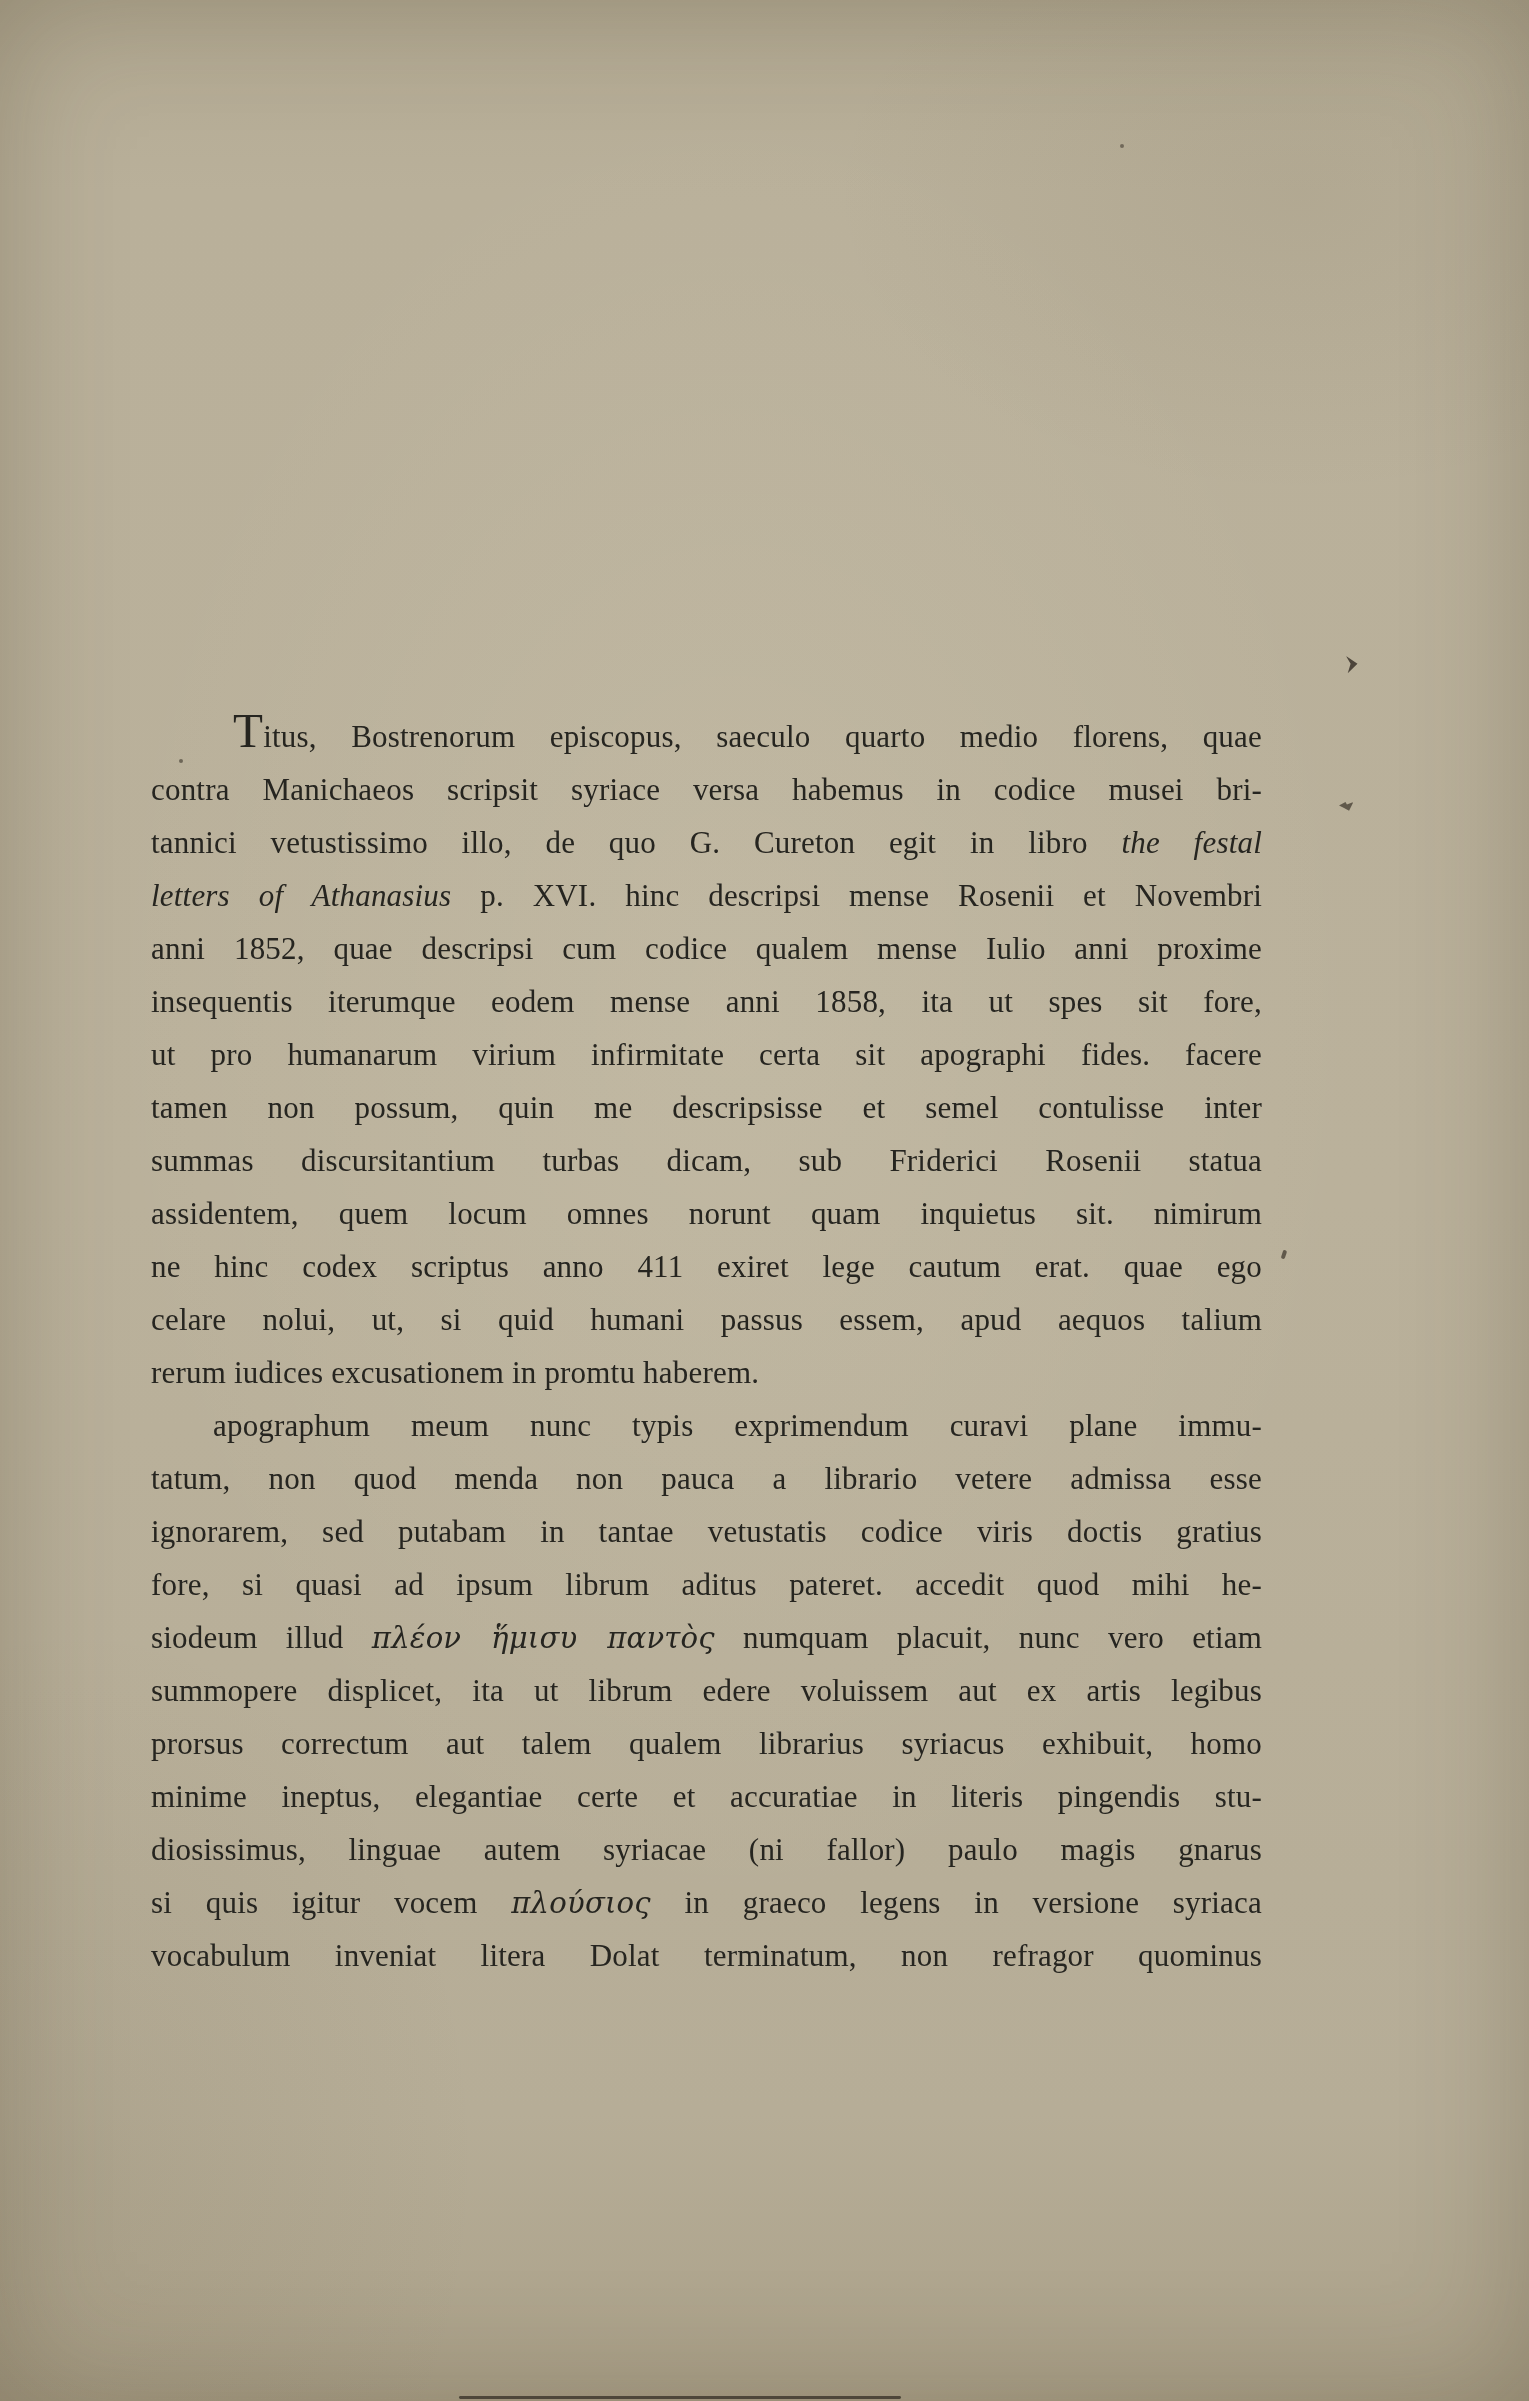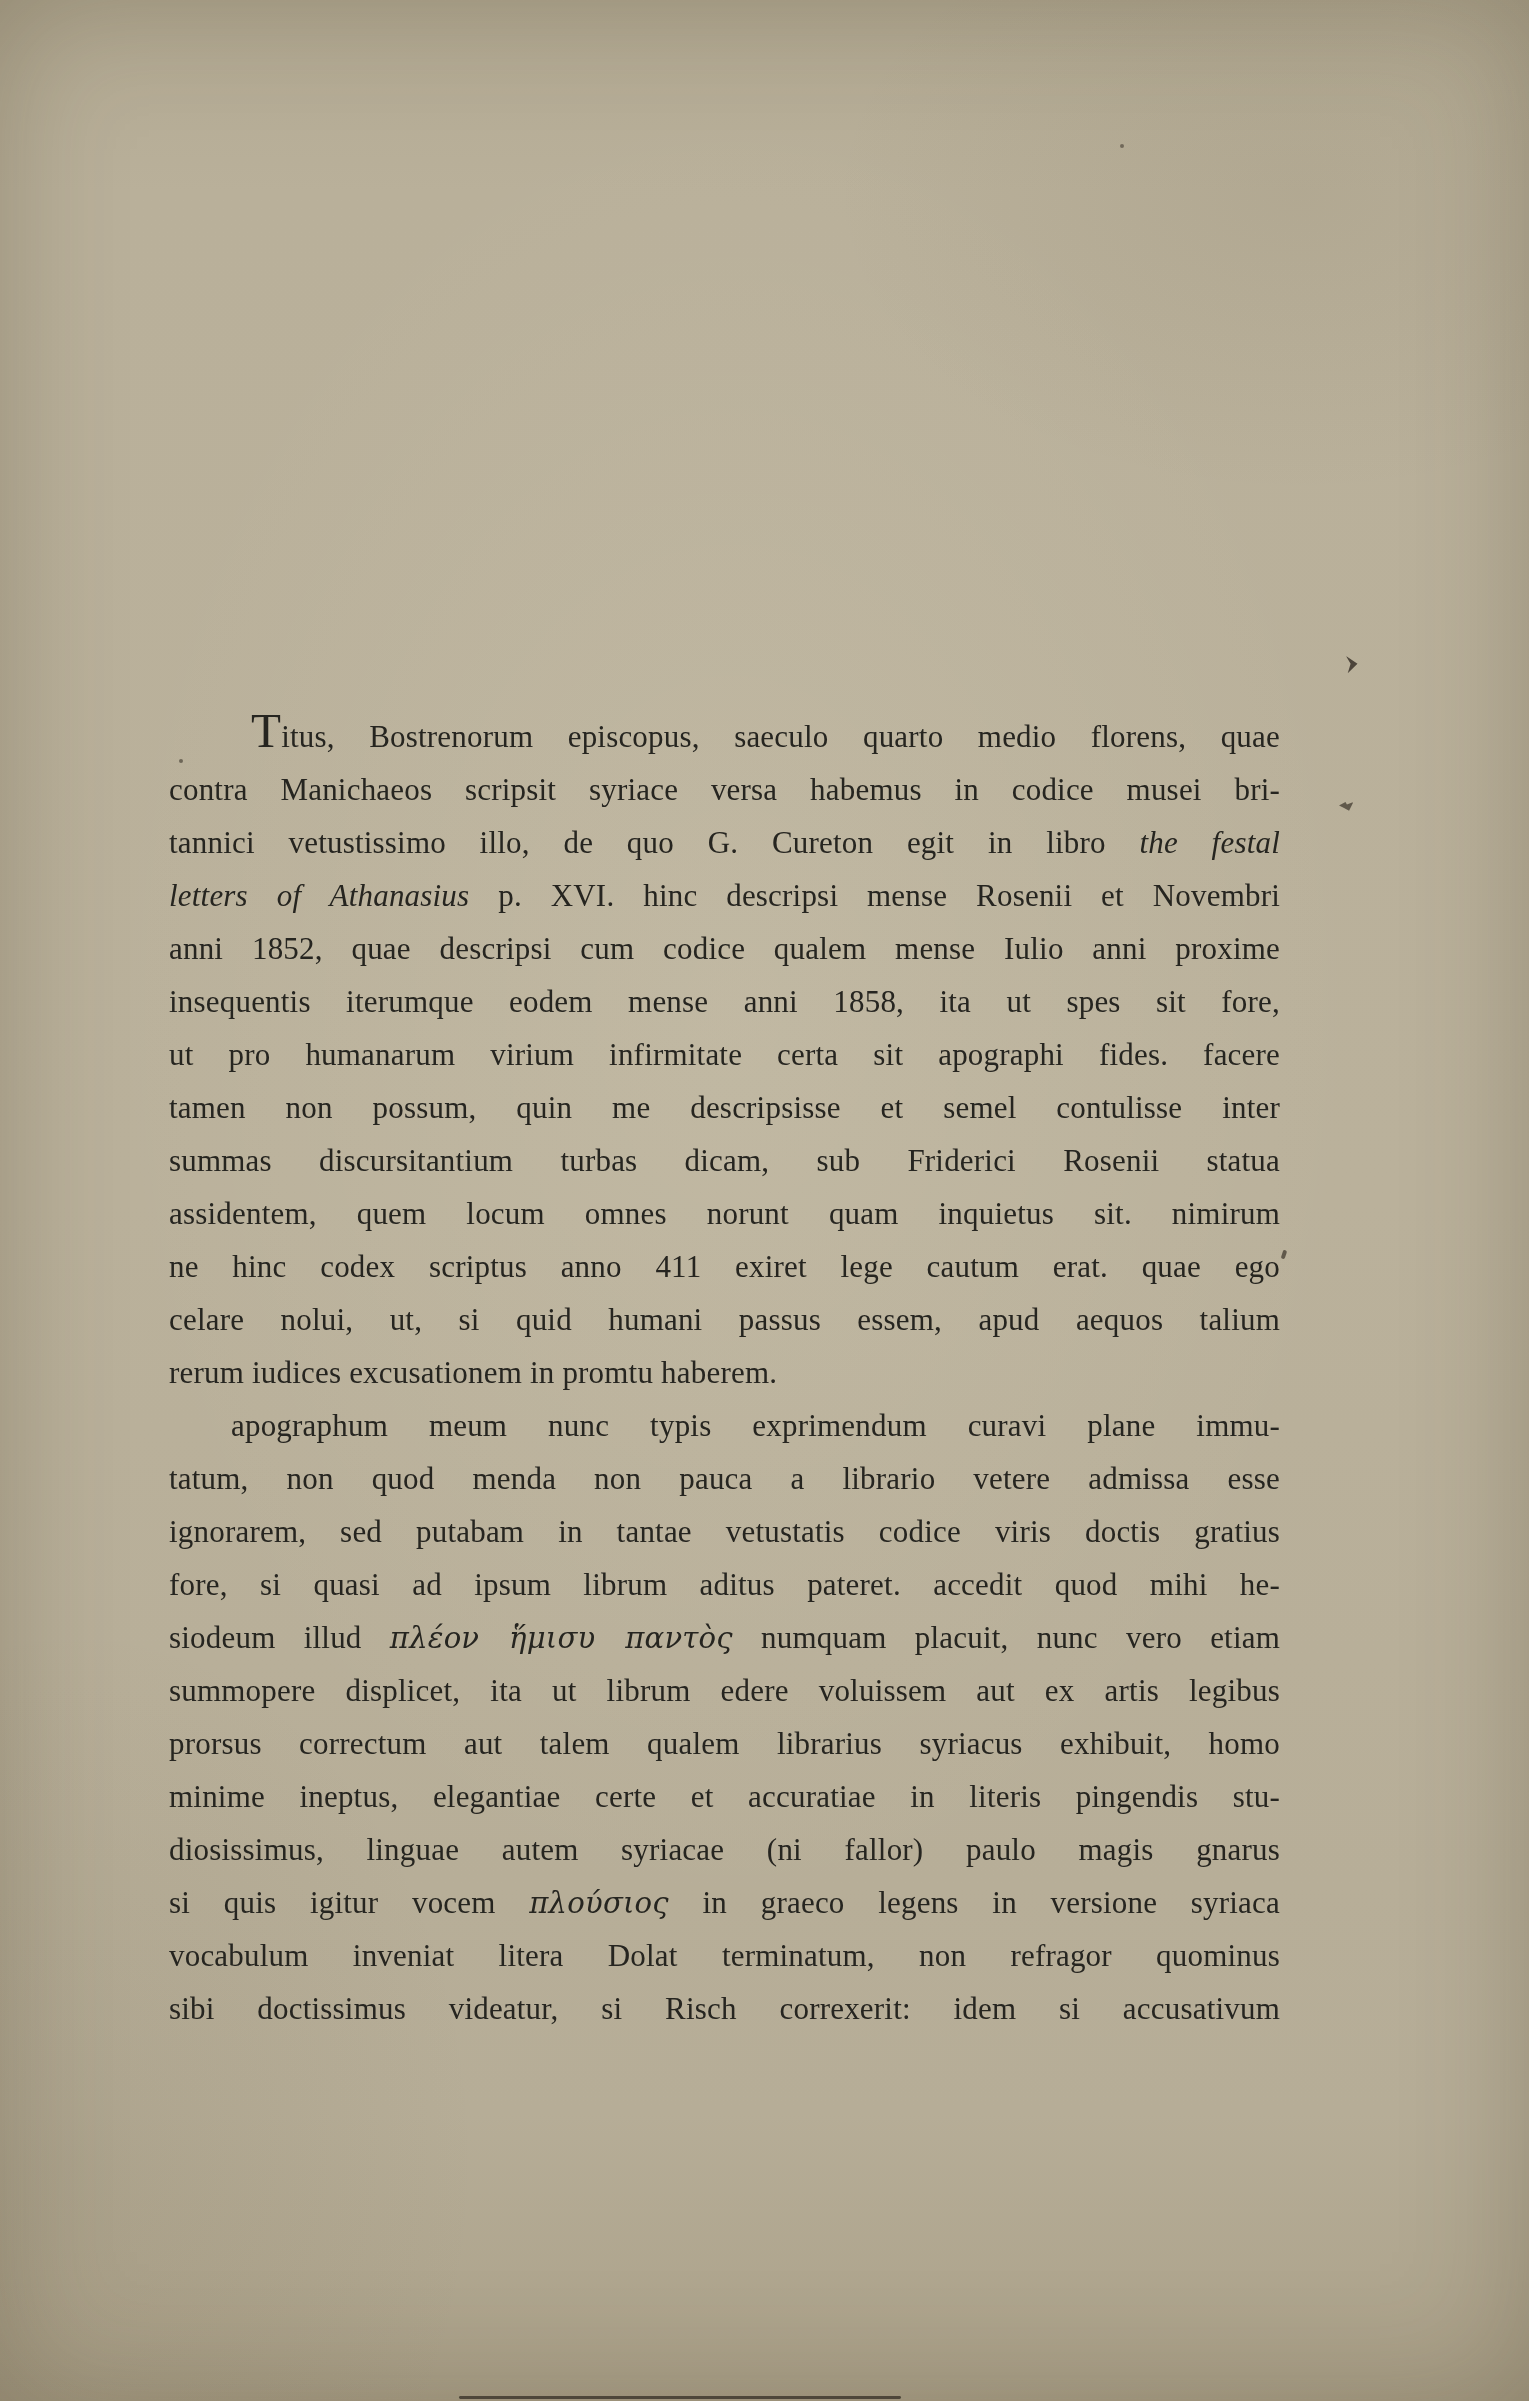--- a/index.html
+++ b/index.html
@@ -16,21 +16,21 @@
       radial-gradient(ellipse 673px 433px at 85% 8%, rgba(90,78,52,0.08) 0%, rgba(90,78,52,0) 70%),
       radial-gradient(ellipse 577px 769px at 5% 90%, rgba(90,78,52,0.09) 0%, rgba(90,78,52,0) 70%),
       linear-gradient(180deg, #b3aa93 0%, #b9b09a 8%, #bab19b 50%, #b6ad97 88%, #aba189 100%);
     box-shadow: inset 0 0 125px rgba(62,52,30,0.28);
     overflow: hidden;
     font-family: "Liberation Serif", "DejaVu Serif", serif;
     color: #262520;
   }
   .text-block {
     position: absolute;
-    left: 169px;
+    left: 151px;
     top: 710px;
     width: 1111px;
     font-size: 31px;
     line-height: 53px;
     letter-spacing: 0.2px;
   }
   .line {
     text-align: justify;
     text-align-last: justify;
     white-space: normal;
@@ -116,21 +116,20 @@
       <div class="line"><span class="seg">tatum, non quod menda non pauca a librario vetere admissa esse</span></div>
       <div class="line"><span class="seg">ignorarem, sed putabam in tantae vetustatis codice viris doctis gratius</span></div>
       <div class="line"><span class="seg">fore, si quasi ad ipsum librum aditus pateret. accedit quod mihi he-</span></div>
       <div class="line"><span class="seg">siodeum illud </span><span class="seg seg-greek">πλέον ἥμισυ παντὸς</span><span class="seg"> numquam placuit, nunc vero etiam</span></div>
       <div class="line"><span class="seg">summopere displicet, ita ut librum edere voluissem aut ex artis legibus</span></div>
       <div class="line"><span class="seg">prorsus correctum aut talem qualem librarius syriacus exhibuit, homo</span></div>
       <div class="line"><span class="seg">minime ineptus, elegantiae certe et accuratiae in literis pingendis stu-</span></div>
       <div class="line"><span class="seg">diosissimus, linguae autem syriacae (ni fallor) paulo magis gnarus</span></div>
       <div class="line"><span class="seg">si quis igitur vocem </span><span class="seg seg-greek">πλούσιος</span><span class="seg"> in graeco legens in versione syriaca</span></div>
       <div class="line"><span class="seg">vocabulum inveniat litera Dolat terminatum, non refragor quominus</span></div>
-      <div class="line"><span class="seg">sibi doctissimus videatur, si Risch correxerit: idem si accusativum</span></div>
     </div>
   <div class="speck speck-1"></div>
   <div class="speck speck-2"></div>
   <div class="speck speck-3"></div>
   <div class="speck speck-4"></div>
   <div class="speck speck-5"></div>
   <div class="bottom-streak"></div>
 </div>
 
 

